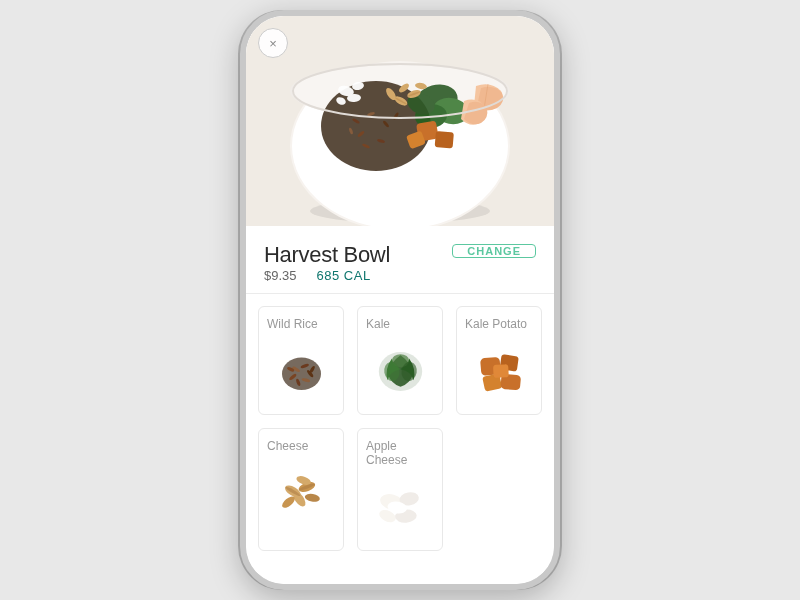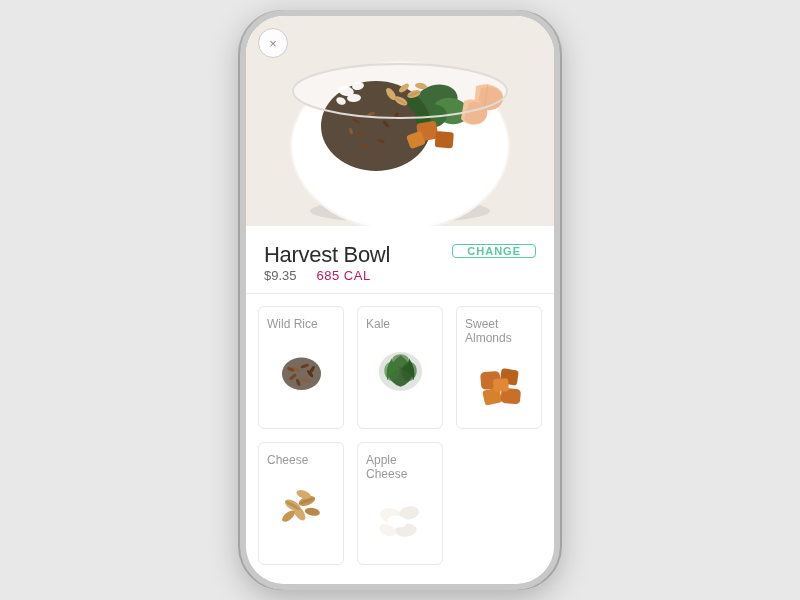--- a/index.html
+++ b/index.html
@@ -120,21 +120,21 @@
       letter-spacing: -0.3px;
     }
     .product-meta {
       font-size: 13px;
       color: #888;
       display: flex;
       align-items: center;
       gap: 20px;
     }
     .price { color: #666; }
-    .calories { color: #be185d; letter-spacing: 0.5px; }
+    .calories { color: #0f766e; letter-spacing: 0.5px; }
 
     .change-btn {
       border: 1.5px solid #5cc8a0;
       color: #5cc8a0;
       background: transparent;
       padding: 0 14px;
       border-radius: 4px;
       font-size: 11px;
       font-weight: 600;
       letter-spacing: 1px;
@@ -300,21 +300,21 @@
     <path d="M30 15 Q20 22 18 32 Q22 42 30 44 Q38 42 42 32 Q40 22 30 15Z" fill="#2d5a27" opacity="0.9"></path>
     <path d="M22 18 Q15 28 18 38 Q20 30 30 28 Q22 22 22 18Z" fill="#3d7a35"></path>
     <path d="M38 18 Q45 28 42 38 Q40 30 30 28 Q38 22 38 18Z" fill="#256020"></path>
     <ellipse cx="30" cy="20" rx="8" ry="6" fill="#4a7c3f" opacity="0.7"></ellipse>
     <ellipse cx="22" cy="30" rx="7" ry="9" fill="#3d7a35" opacity="0.6" transform="rotate(-10 22 30)"></ellipse>
     <ellipse cx="38" cy="30" rx="7" ry="9" fill="#2d5a27" opacity="0.6" transform="rotate(10 38 30)"></ellipse>
   </svg>
     </div>
   </div>
             <div class="ingredient-card">
-    <div class="ingredient-name">Sweet Almonds</div>
+    <div class="ingredient-name">Kale Potato</div>
     <div class="ingredient-image">
       <svg viewBox="0 0 60 60" xmlns="http://www.w3.org/2000/svg">
     <rect x="12" y="18" width="18" height="16" rx="4" fill="#c8702a" transform="rotate(-5 12 18)"></rect>
     <rect x="32" y="14" width="16" height="14" rx="3" fill="#b8621e" transform="rotate(8 32 14)"></rect>
     <rect x="14" y="35" width="16" height="14" rx="3" fill="#d4822e" transform="rotate(-12 14 35)"></rect>
     <rect x="32" y="32" width="18" height="14" rx="4" fill="#c8702a" transform="rotate(5 32 32)"></rect>
     <rect x="24" y="24" width="14" height="12" rx="3" fill="#e08838" transform="rotate(-3 24 24)"></rect>
   </svg>
     </div>
   </div>

